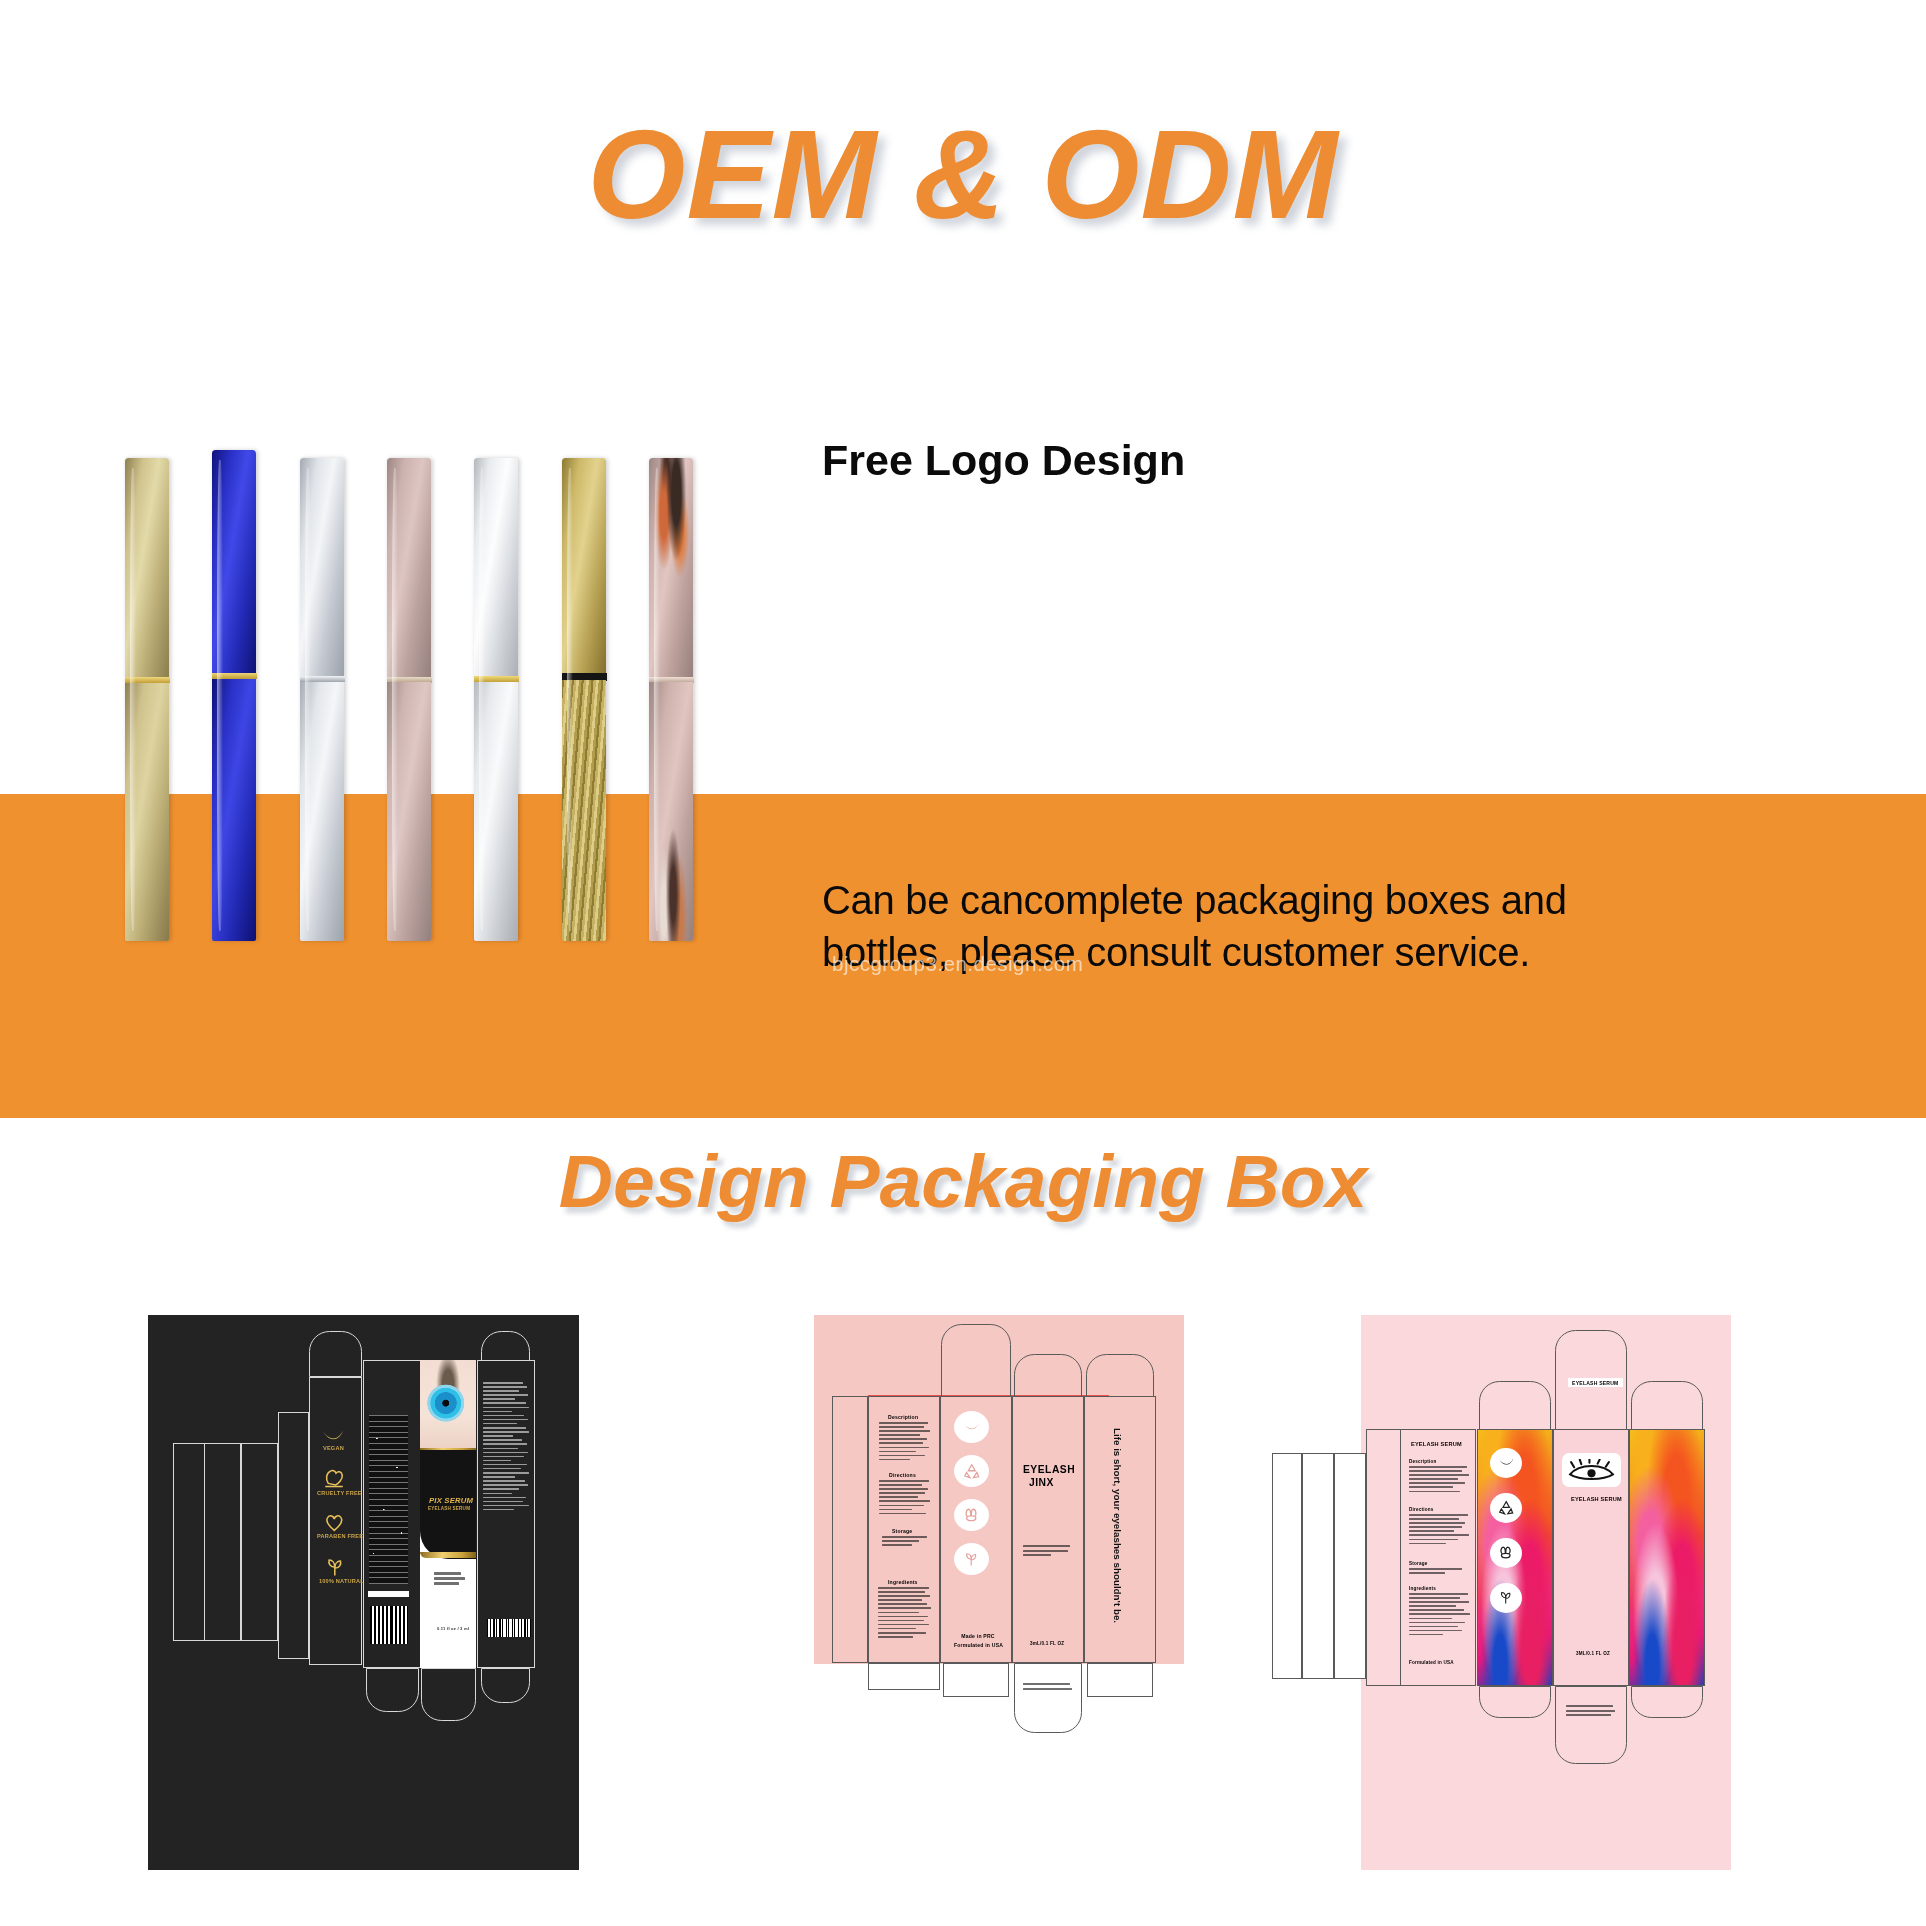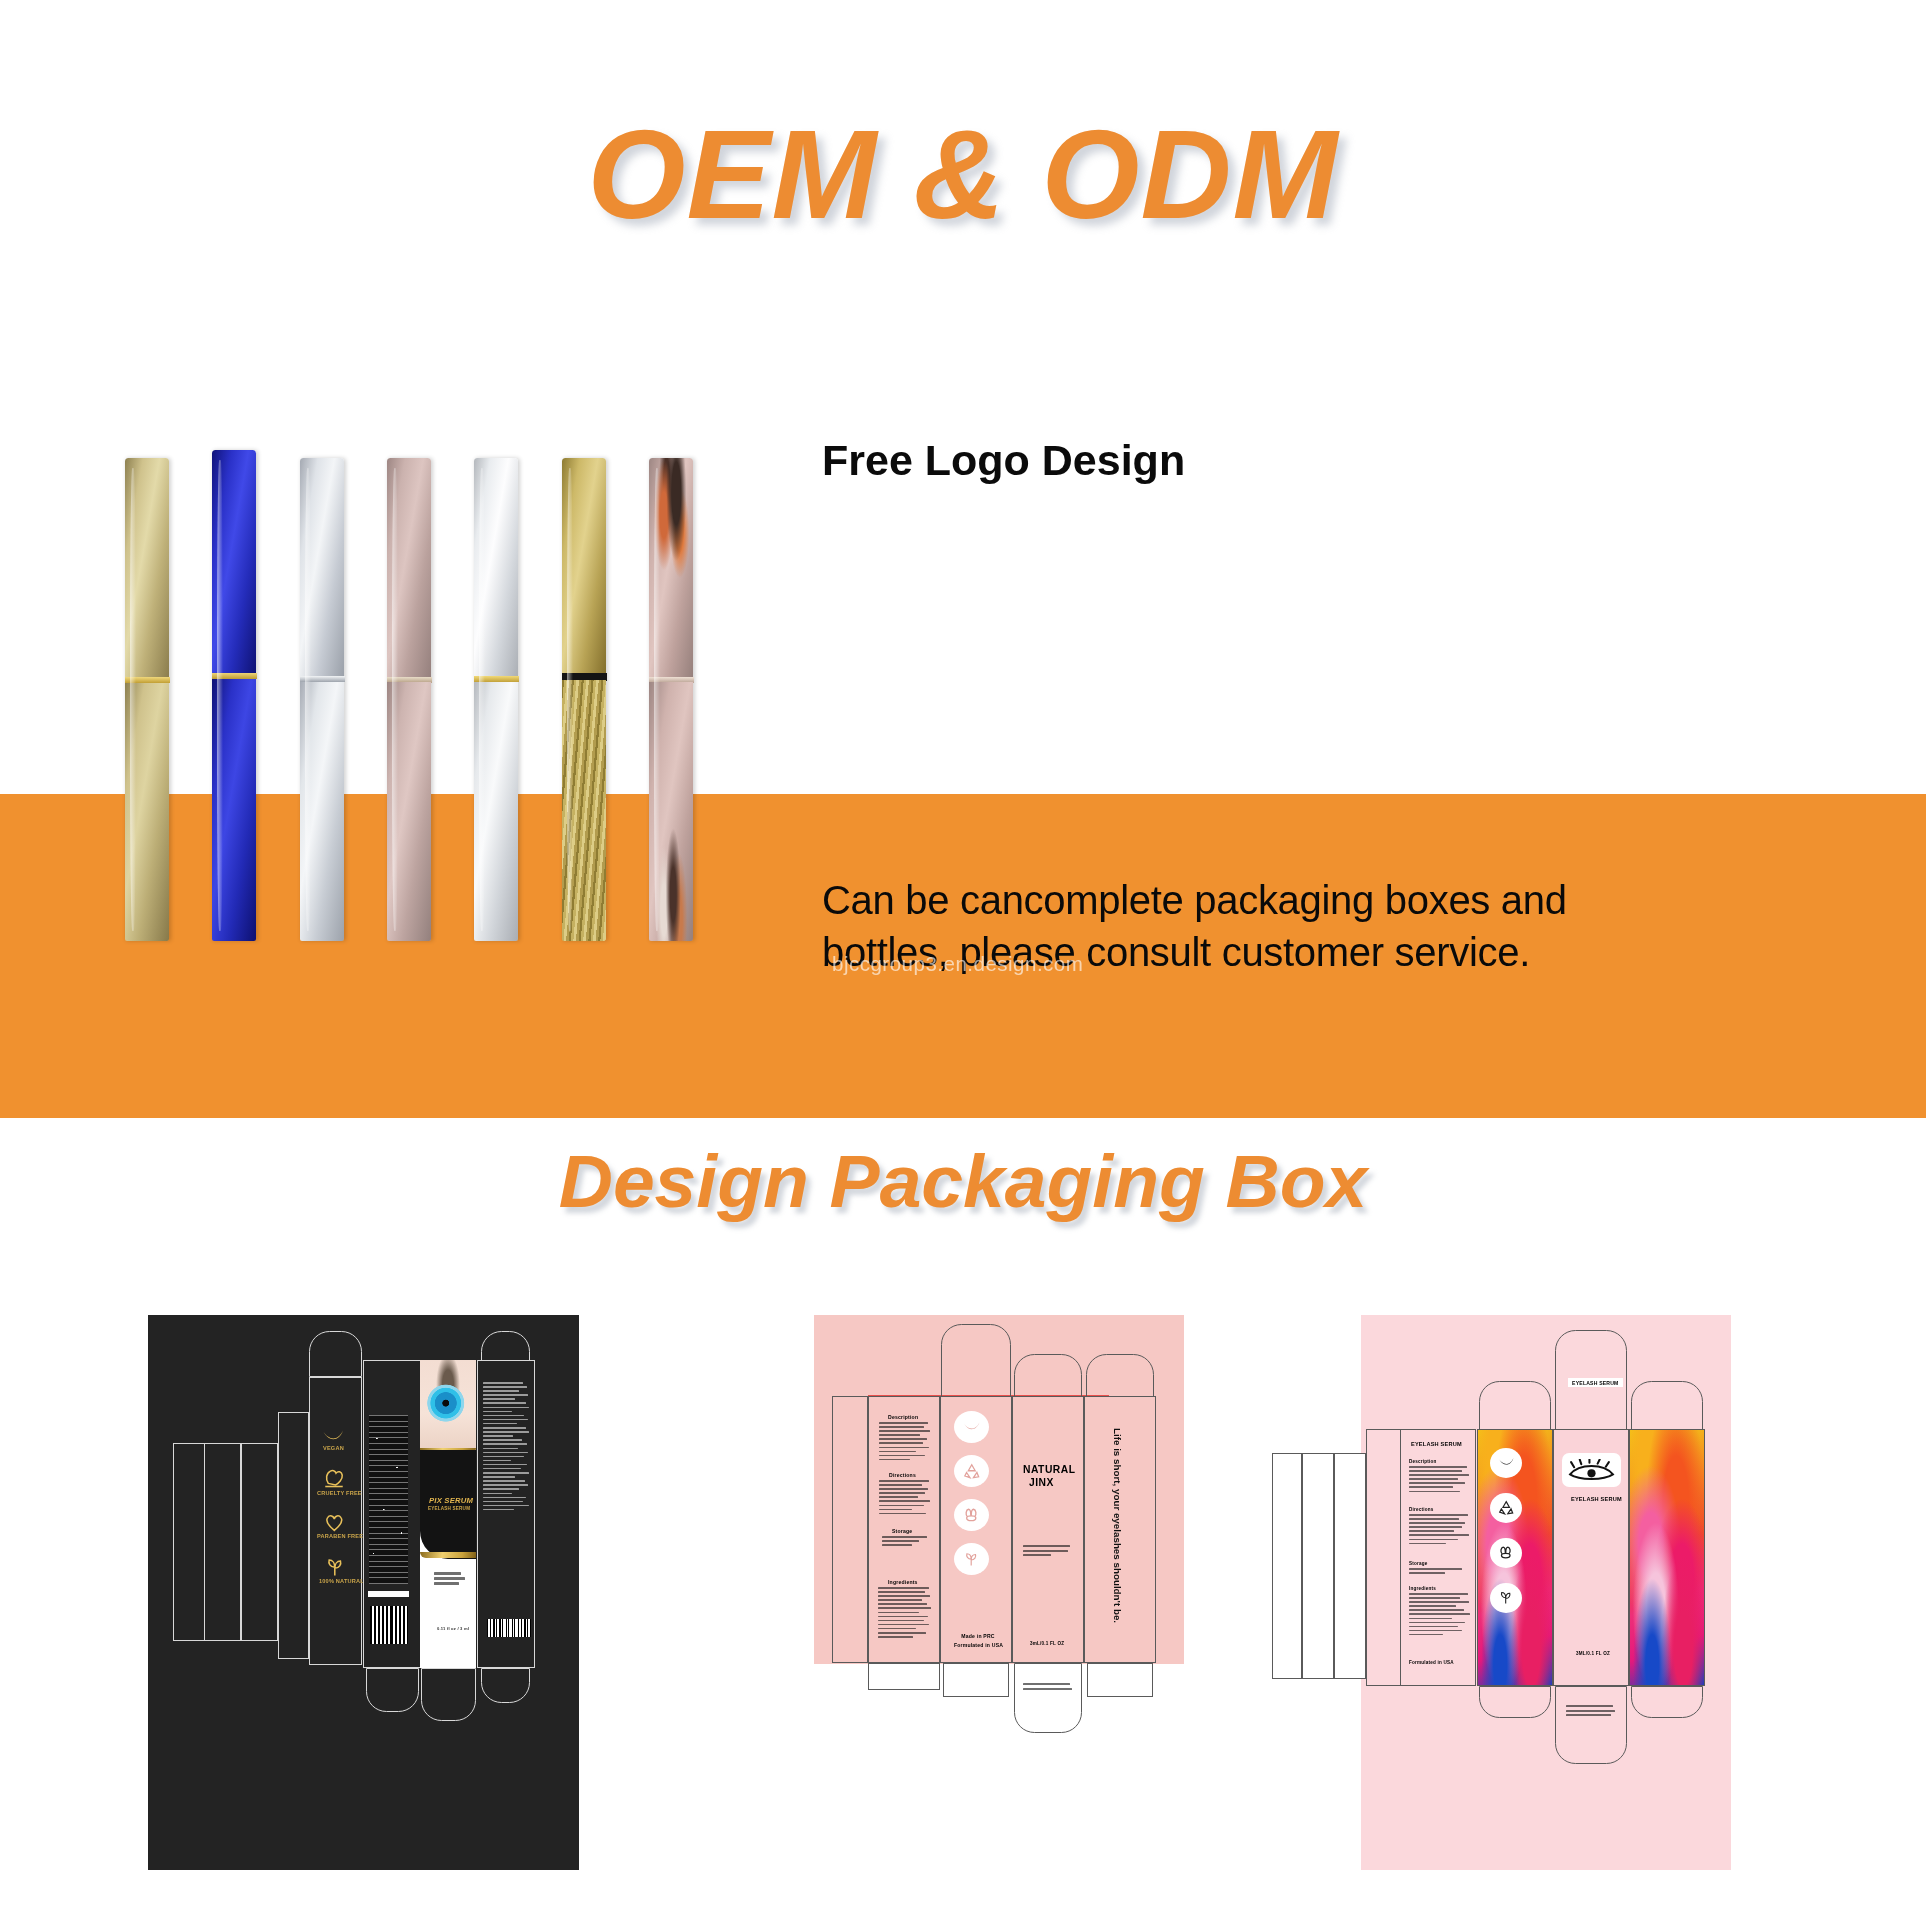--- a/index.html
+++ b/index.html
@@ -440,21 +440,21 @@
       <svg width="16.4" height="16.4" viewBox="0 0 42 40">
           <path d="M21 36 L21 16 M21 20 C12 20,8 12,10 6 C17 6,21 12,21 20 Z M21 22 C30 22,34 14,32 8 C25 8,21 14,21 22 Z" fill="none" stroke="#e2a29c" stroke-width="3"></path>
         </svg>
     </div>
     <div class="tiny-label" style="left:159px;top:318px;font-size:5.1px;text-align:center;width:56px;">Made in PRC</div>
     <div class="tiny-label" style="left:155px;top:327px;font-size:5.1px;text-align:center;width:65px;">Formulated in USA</div>
     <div class="panel ol-dark" style="left:152px;top:348px;width:66px;height:34px;"></div>
 
     <div class="panel ol-dark" style="left:221px;top:81px;width:72px;height:267px;"></div>
     <div class="panel ol-dark flap-top" style="left:223px;top:39px;width:68px;height:43px;"></div>
-    <div class="tiny-label" style="left:232px;top:149px;font-size:10.3px;letter-spacing:0.5px;">NATURAL</div>
+    <div class="tiny-label" style="left:232px;top:149px;font-size:10.3px;letter-spacing:0.5px;">EYELASH</div>
     <div class="tiny-label" style="left:238px;top:162px;font-size:10.3px;letter-spacing:0.5px;">JINX</div>
     <div class="lines light" style="left:232px;top:230px;width:51px;height:20.5px;">
       <i style="width:47px;height:2.1px;"></i>
         <i style="width:45px;height:2.1px;"></i>
         <i style="width:28px;height:2.1px;"></i>
     </div>
     <div class="tiny-label" style="left:239px;top:326px;font-size:4.6px;">3mL/0.1 FL OZ</div>
     <div class="panel ol-dark flap-bot" style="left:223px;top:348px;width:68px;height:70px;"></div>
     <div class="lines light" style="left:232px;top:368px;width:51px;height:13.4px;">
       <i style="width:47px;height:2.1px;"></i>

